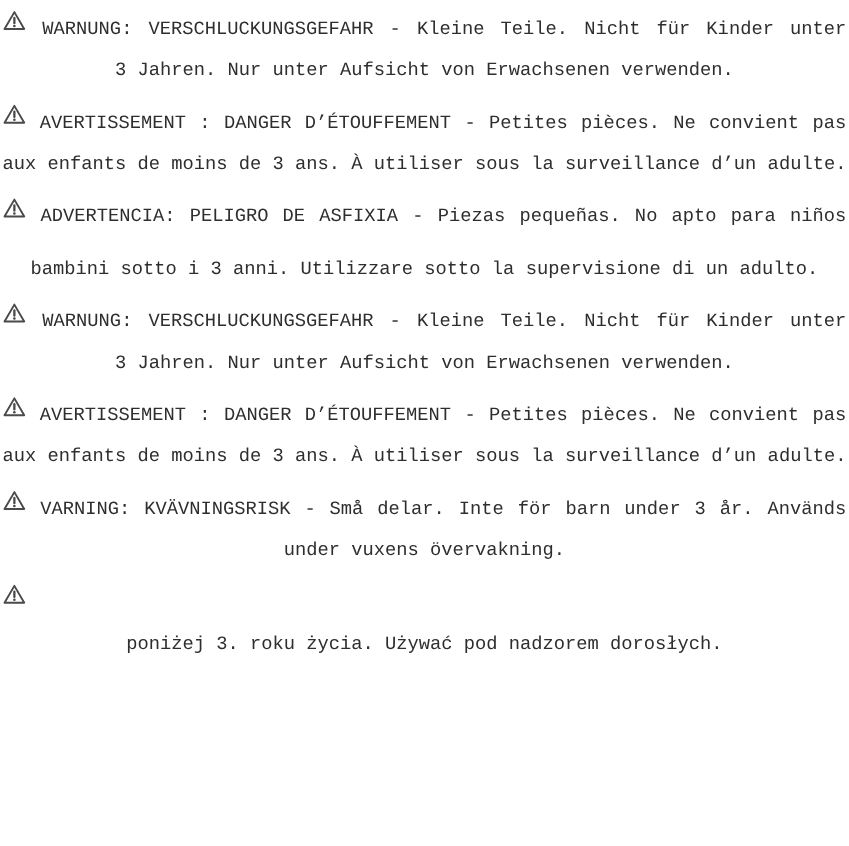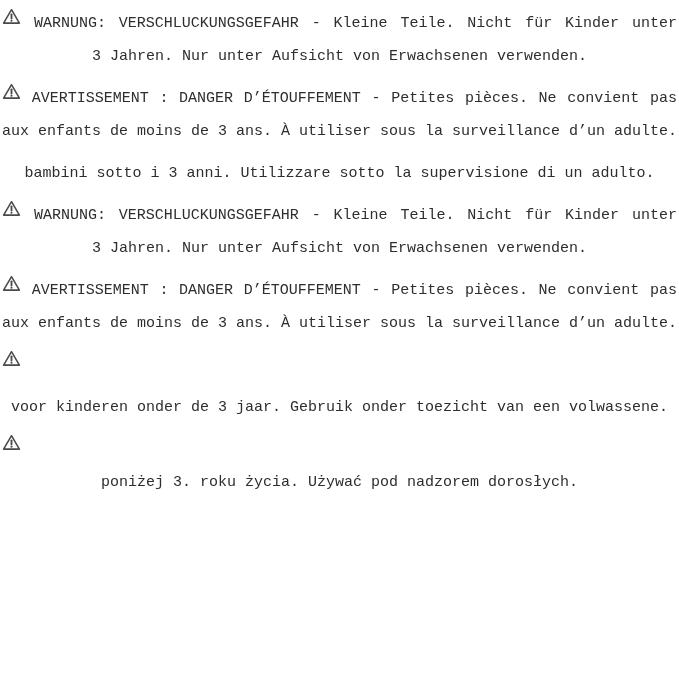--- a/index.html
+++ b/index.html
@@ -62,20 +62,27 @@
   <span class="warn-icon"><svg viewBox="0 0 24 22" width="19" height="17" aria-hidden="true">
           <path d="M12 2.2 L22.2 19.6 L1.8 19.6 Z" fill="none" stroke="currentColor" stroke-width="2" stroke-linejoin="round"></path>
           <path d="M12 8.2 L12 13.6" stroke="currentColor" stroke-width="2.4" stroke-linecap="round"></path>
           <circle cx="12" cy="16.6" r="1.35" fill="currentColor"></circle>
         </svg></span>
  <span>AVERTISSEMENT : DANGER D’ÉTOUFFEMENT - Petites pièces. Ne convient pas</span></span>
   <span class="wline wline2">aux enfants de moins de 3 ans. À utiliser sous la surveillance d’un adulte.</span>
 </div>
 
 <div class="warning">
+  <span class="wline wline1">
+  <span class="warn-icon"><svg viewBox="0 0 24 22" width="19" height="17" aria-hidden="true">
+          <path d="M12 2.2 L22.2 19.6 L1.8 19.6 Z" fill="none" stroke="currentColor" stroke-width="2" stroke-linejoin="round"></path>
+          <path d="M12 8.2 L12 13.6" stroke="currentColor" stroke-width="2.4" stroke-linecap="round"></path>
+          <circle cx="12" cy="16.6" r="1.35" fill="currentColor"></circle>
+        </svg></span>
+ <span>ADVERTENCIA: PELIGRO DE ASFIXIA - Piezas pequeñas. No apto para niños</span></span>
 </div>
 
 <div class="warning">
   <span class="wline wline2">bambini sotto i 3 anni. Utilizzare sotto la supervisione di un adulto.</span>
 </div>
 
 <div class="warning">
   <span class="wline wline1">
   <span class="warn-icon"><svg viewBox="0 0 24 22" width="19" height="17" aria-hidden="true">
           <path d="M12 2.2 L22.2 19.6 L1.8 19.6 Z" fill="none" stroke="currentColor" stroke-width="2" stroke-linejoin="round"></path>
@@ -97,25 +104,25 @@
   <span class="wline wline2">aux enfants de moins de 3 ans. À utiliser sous la surveillance d’un adulte.</span>
 </div>
 
 <div class="warning">
   <span class="wline wline1">
   <span class="warn-icon"><svg viewBox="0 0 24 22" width="19" height="17" aria-hidden="true">
           <path d="M12 2.2 L22.2 19.6 L1.8 19.6 Z" fill="none" stroke="currentColor" stroke-width="2" stroke-linejoin="round"></path>
           <path d="M12 8.2 L12 13.6" stroke="currentColor" stroke-width="2.4" stroke-linecap="round"></path>
           <circle cx="12" cy="16.6" r="1.35" fill="currentColor"></circle>
         </svg></span>
- </span>
+ <span>VARNING: KVÄVNINGSRISK - Små delar. Inte för barn under 3 år. Används</span></span>
+  <span class="wline wline2">under vuxens övervakning.</span>
 </div>
 
 <div class="warning">
-  <span class="wline wline2">voor kinderen onder de 3 jaar. Gebruik onder toezicht van een volwassene.</span>
 </div>
 
 <div class="warning">
   <span class="wline wline1">
   <span class="warn-icon"><svg viewBox="0 0 24 22" width="19" height="17" aria-hidden="true">
           <path d="M12 2.2 L22.2 19.6 L1.8 19.6 Z" fill="none" stroke="currentColor" stroke-width="2" stroke-linejoin="round"></path>
           <path d="M12 8.2 L12 13.6" stroke="currentColor" stroke-width="2.4" stroke-linecap="round"></path>
           <circle cx="12" cy="16.6" r="1.35" fill="currentColor"></circle>
         </svg></span>
  </span>

